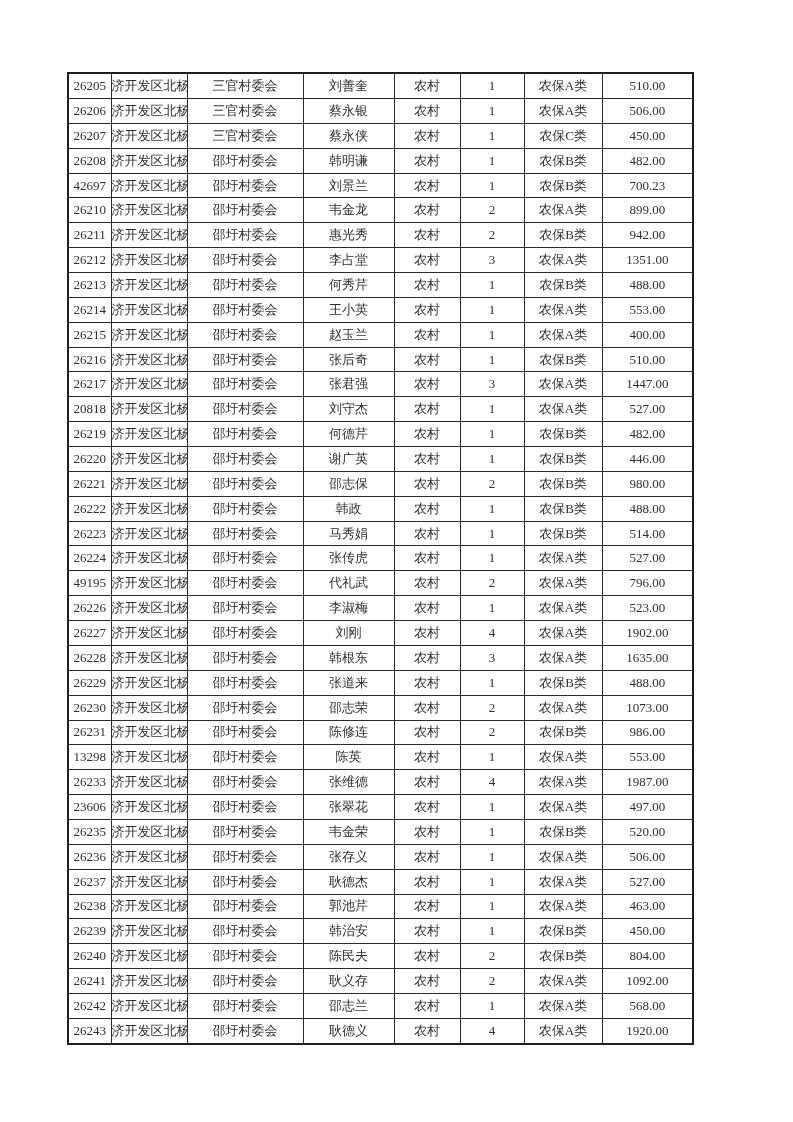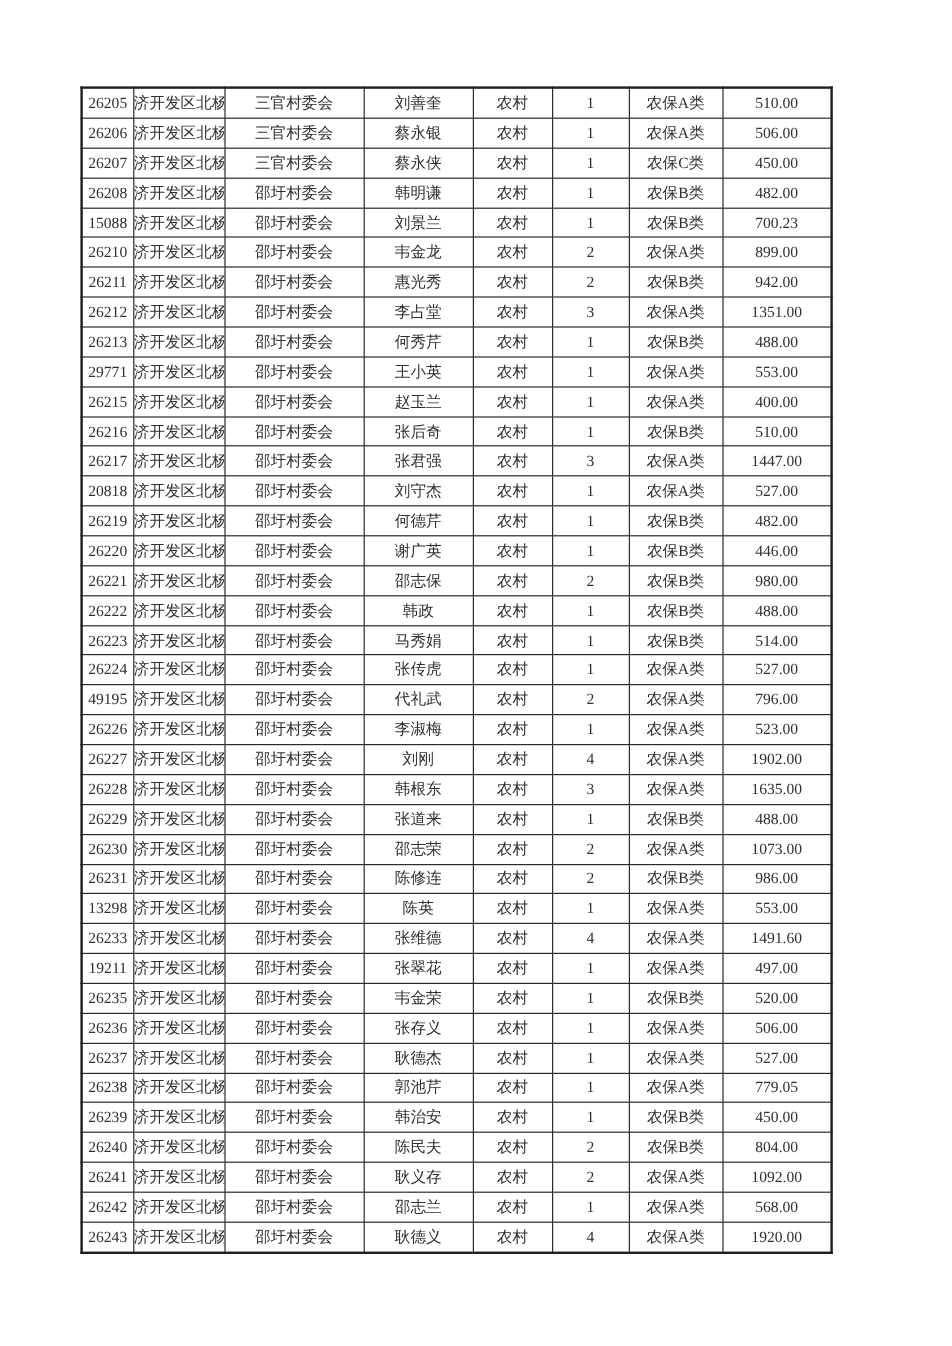--- a/index.html
+++ b/index.html
@@ -89,21 +89,21 @@
           <td>26208</td>
           <td class="clip">济开发区北杨集</td>
           <td>邵圩村委会</td>
           <td>韩明谦</td>
           <td>农村</td>
           <td>1</td>
           <td>农保B类</td>
           <td>482.00</td>
         </tr>
         <tr>
-          <td>15088</td>
+          <td>42697</td>
           <td class="clip">济开发区北杨集</td>
           <td>邵圩村委会</td>
           <td>刘景兰</td>
           <td>农村</td>
           <td>1</td>
           <td>农保B类</td>
           <td>700.23</td>
         </tr>
         <tr>
           <td>26210</td>
@@ -139,21 +139,21 @@
           <td>26213</td>
           <td class="clip">济开发区北杨集</td>
           <td>邵圩村委会</td>
           <td>何秀芹</td>
           <td>农村</td>
           <td>1</td>
           <td>农保B类</td>
           <td>488.00</td>
         </tr>
         <tr>
-          <td>29771</td>
+          <td>26214</td>
           <td class="clip">济开发区北杨集</td>
           <td>邵圩村委会</td>
           <td>王小英</td>
           <td>农村</td>
           <td>1</td>
           <td>农保A类</td>
           <td>553.00</td>
         </tr>
         <tr>
           <td>26215</td>
@@ -336,24 +336,24 @@
           <td>553.00</td>
         </tr>
         <tr>
           <td>26233</td>
           <td class="clip">济开发区北杨集</td>
           <td>邵圩村委会</td>
           <td>张维德</td>
           <td>农村</td>
           <td>4</td>
           <td>农保A类</td>
-          <td>1491.60</td>
-        </tr>
-        <tr>
-          <td>19211</td>
+          <td>1987.00</td>
+        </tr>
+        <tr>
+          <td>23606</td>
           <td class="clip">济开发区北杨集</td>
           <td>邵圩村委会</td>
           <td>张翠花</td>
           <td>农村</td>
           <td>1</td>
           <td>农保A类</td>
           <td>497.00</td>
         </tr>
         <tr>
           <td>26235</td>
@@ -386,21 +386,21 @@
           <td>527.00</td>
         </tr>
         <tr>
           <td>26238</td>
           <td class="clip">济开发区北杨集</td>
           <td>邵圩村委会</td>
           <td>郭池芹</td>
           <td>农村</td>
           <td>1</td>
           <td>农保A类</td>
-          <td>779.05</td>
+          <td>463.00</td>
         </tr>
         <tr>
           <td>26239</td>
           <td class="clip">济开发区北杨集</td>
           <td>邵圩村委会</td>
           <td>韩治安</td>
           <td>农村</td>
           <td>1</td>
           <td>农保B类</td>
           <td>450.00</td>

